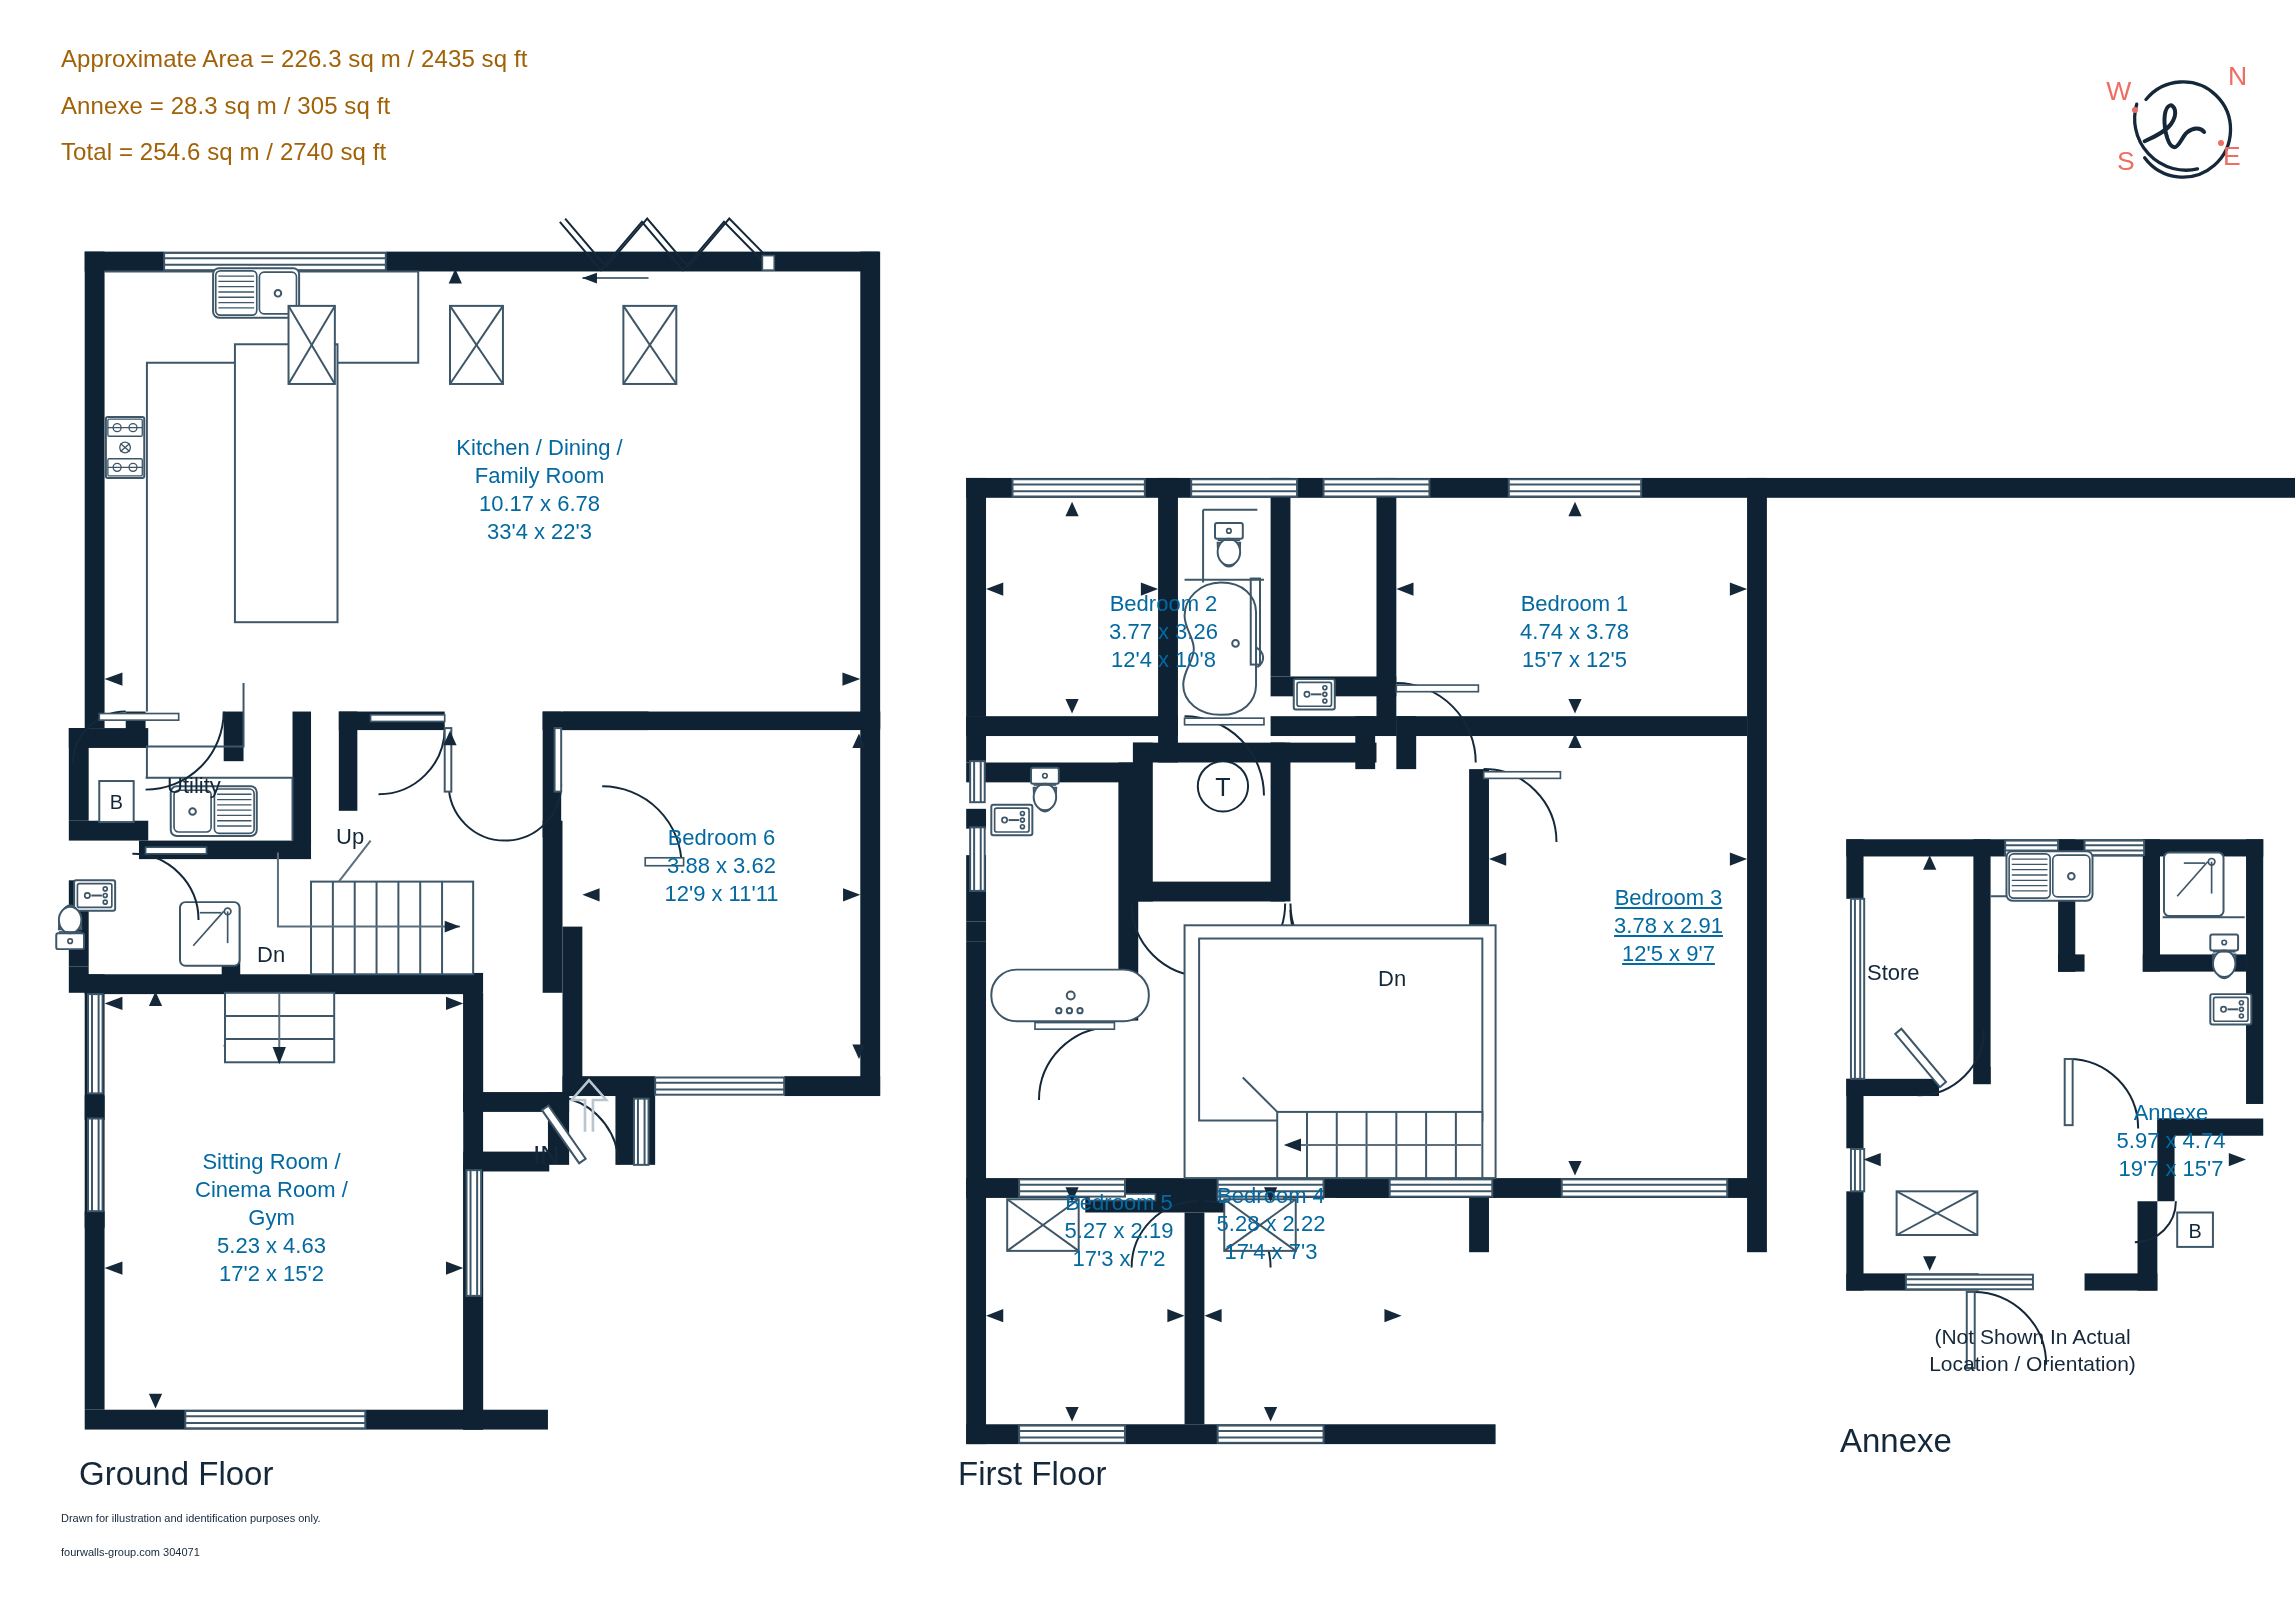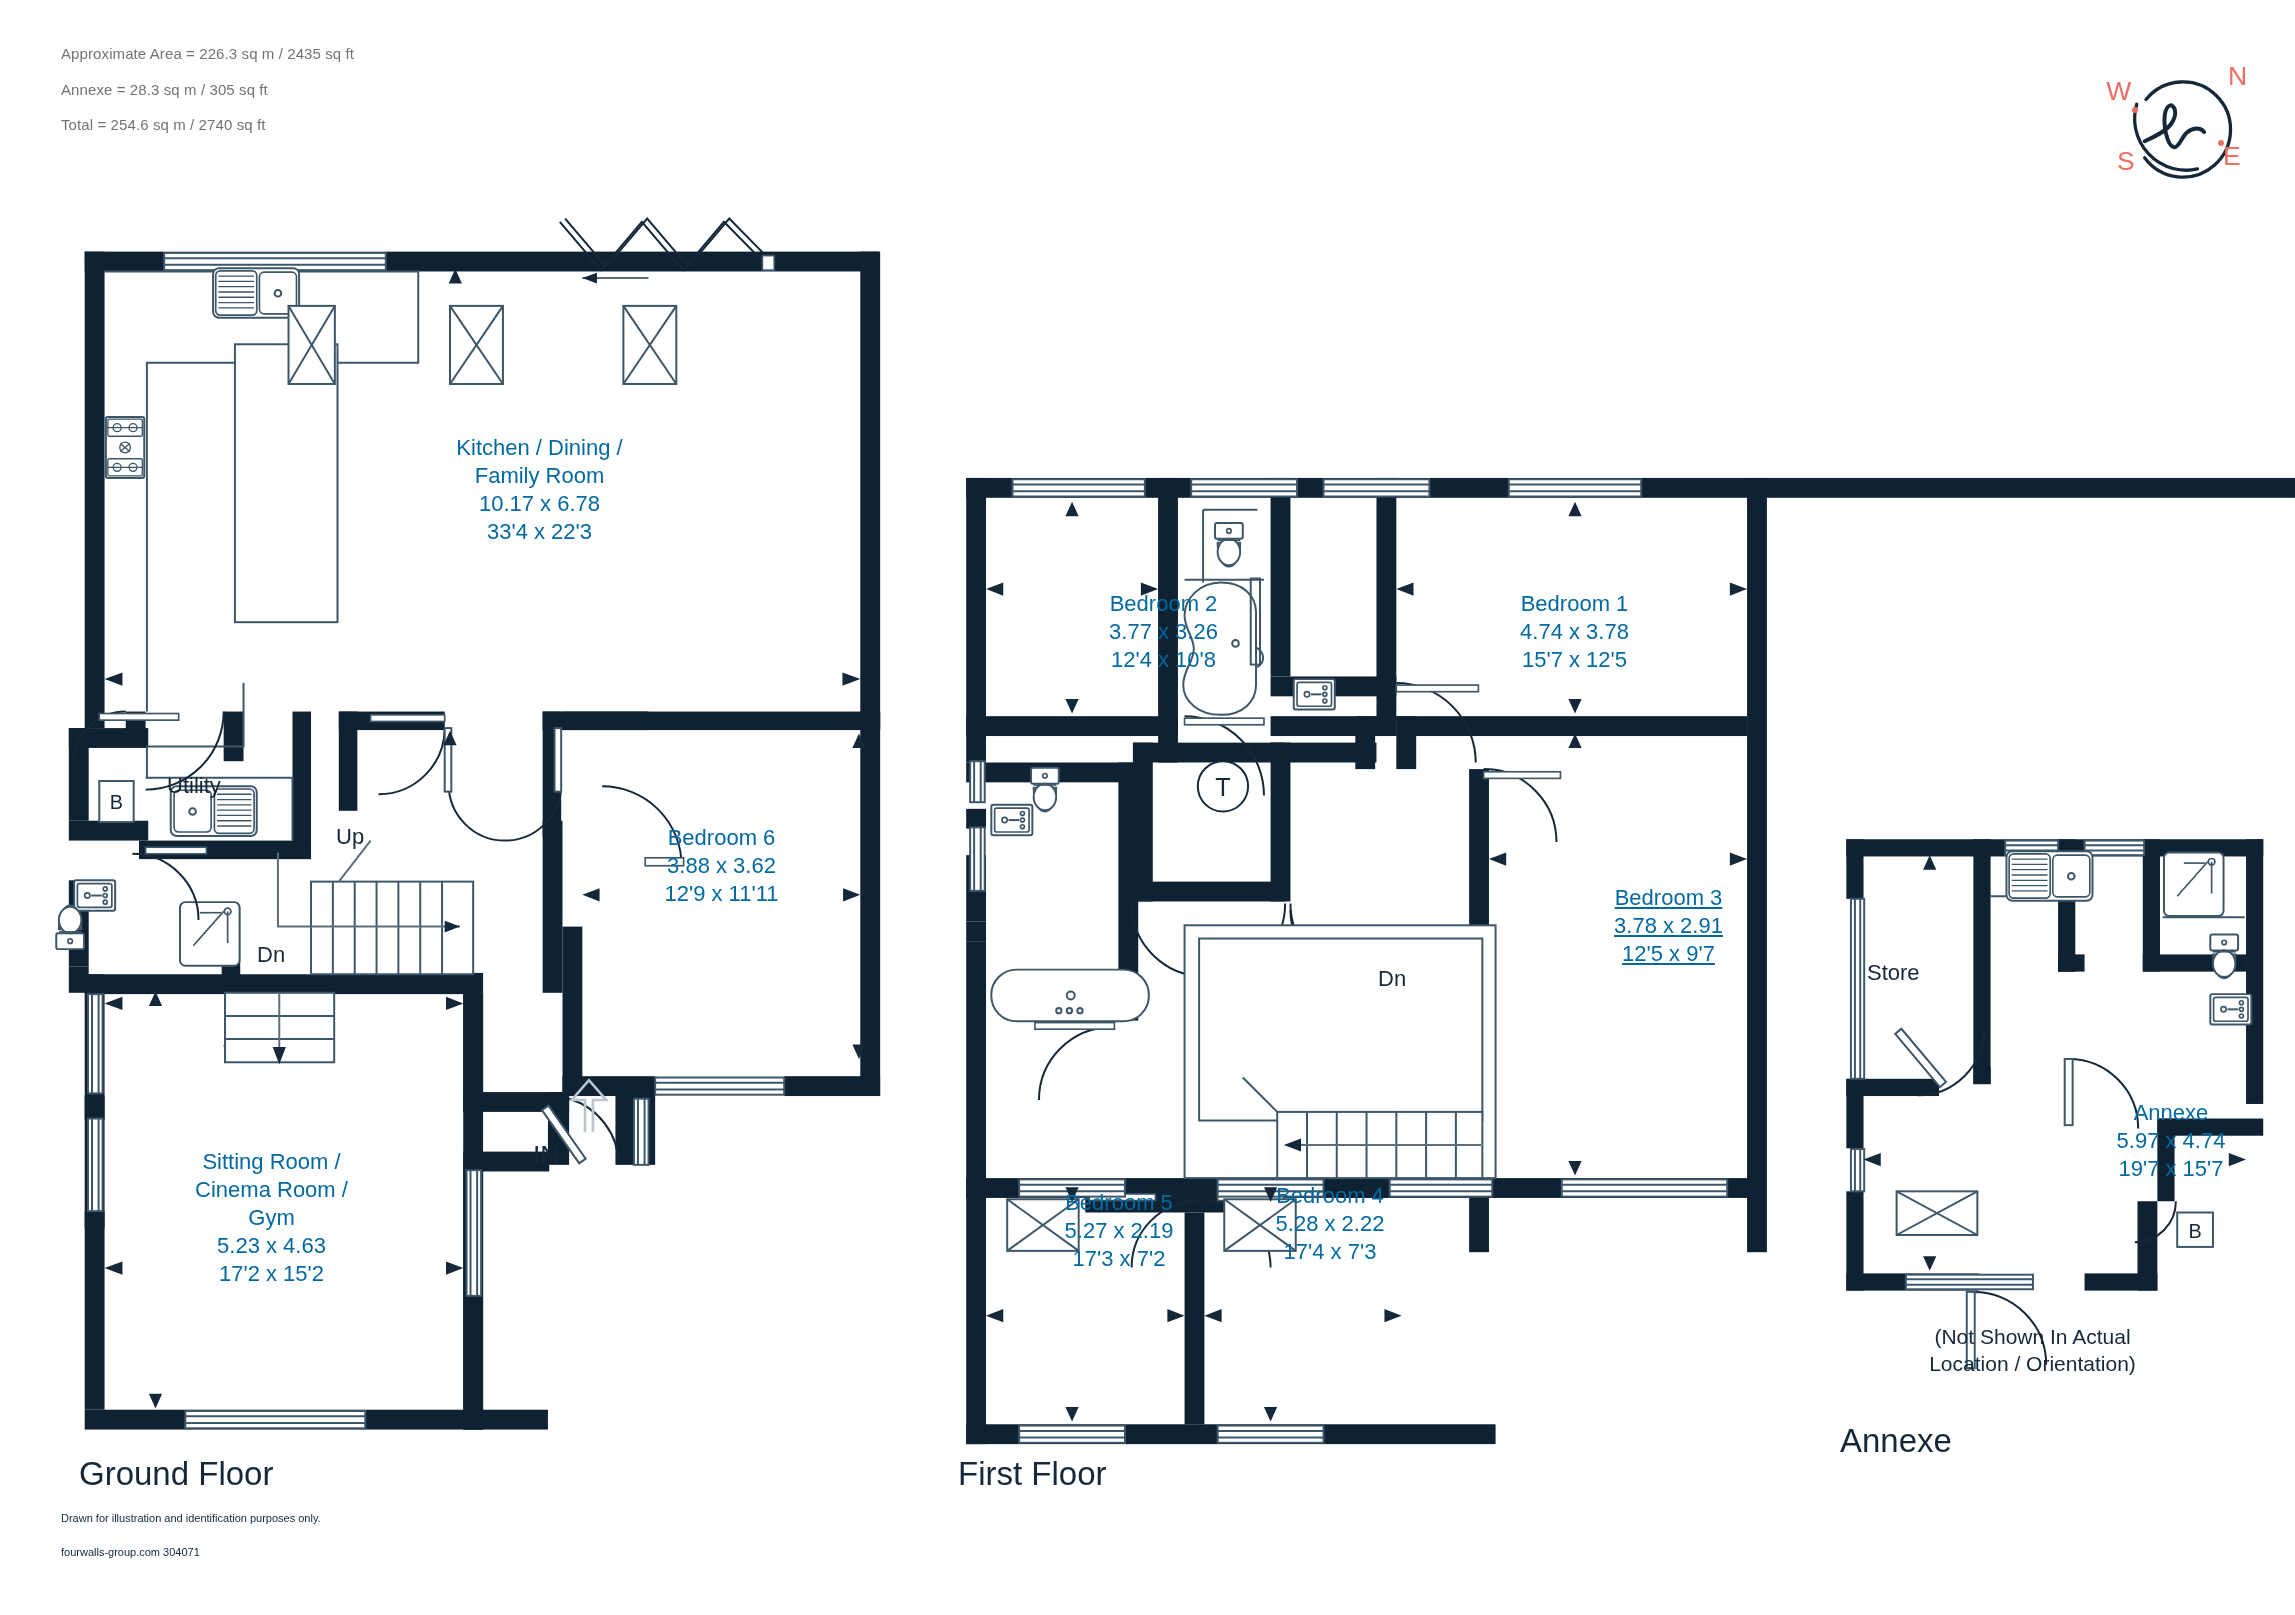--- a/index.html
+++ b/index.html
@@ -3,21 +3,21 @@
 <meta charset="utf-8">
 <style>
   html,body{margin:0;padding:0;background:#ffffff;}
   body{
     width:2295px;height:1615px;position:relative;overflow:hidden;
     font-family:"Liberation Sans","DejaVu Sans",sans-serif;
     color:#0e2436;
   }
   
   #header{position:absolute;left:61px;top:45px;}
-  #header .line{font-size:15px;letter-spacing:0.1px;margin-bottom:18.5px;white-space:nowrap;color:#737373;}
+  #header .line{font-size:24px;letter-spacing:0.1px;margin-bottom:18.5px;white-space:nowrap;color:#a16207;}
 
   
   #compass{position:absolute;left:2105px;top:63px;width:152px;height:126px;}
   #compass .lbl{position:absolute;font-size:26.5px;color:#ed6e63;font-weight:400;}
   #compass .lbl.w{left:1.3px;top:13.2px;}
   #compass .lbl.n{left:123px;top:-2px;}
   #compass .lbl.s{left:12px;top:83px;}
   #compass .lbl.e{left:118px;top:78px;}
   #compass .dot{position:absolute;width:6px;height:6px;border-radius:50%;background:#ed6e63;}
   #compass .dot.d1{left:26.5px;top:44px;}
@@ -638,21 +638,21 @@
   <span class="dm">3.78 x 2.91</span>
   <span class="dm">12'5 x 9'7</span>
 </div>
 
 <div class="rlabel" style="left:986px;top:1189px;width:192px;padding-left:37px;">
   <span class="nm">Bedroom 5</span>
   <span class="dm">5.27 x 2.19</span>
   <span class="dm">17'3 x 7'2</span>
 </div>
 
-<div class="rlabel" style="left:1234px;top:1182px;width:192px;">
+<div class="rlabel" style="left:1175px;top:1182px;width:192px;">
   <span class="nm">Bedroom 4</span>
   <span class="dm">5.28 x 2.22</span>
   <span class="dm">17'4 x 7'3</span>
 </div>
 
 <div class="smalllabel" style="left:1378px;top:966px;">Dn</div>
 
 <div class="rlabel" style="left:2012px;top:1099px;width:318px;">
   <span class="nm">Annexe</span>
   <span class="dm">5.97 x 4.74</span>

